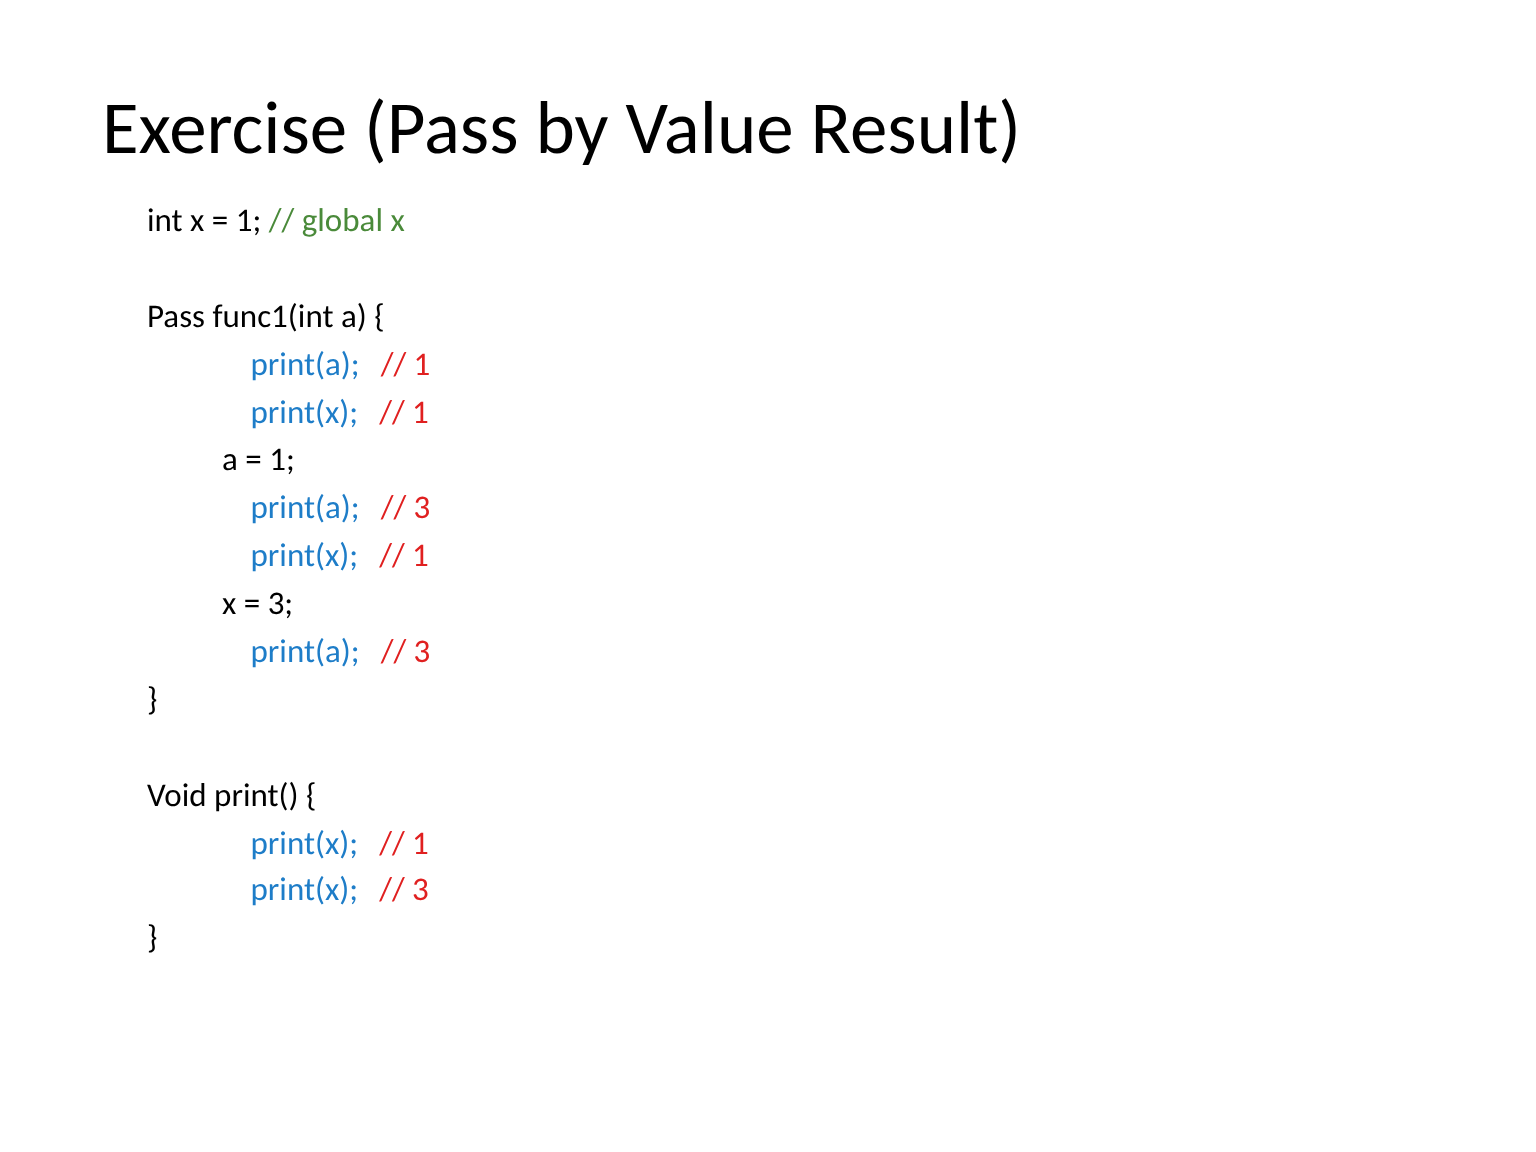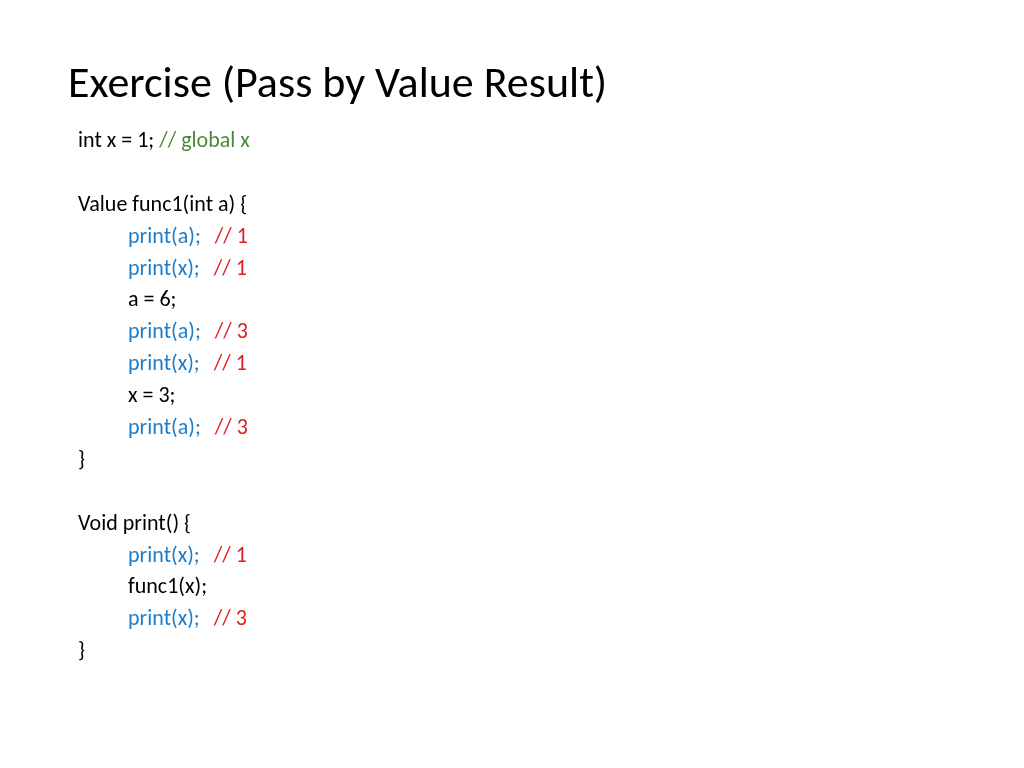--- a/index.html
+++ b/index.html
@@ -11,62 +11,61 @@
       font-family: Calibri, "Segoe UI", Arial, sans-serif;
       overflow: hidden;
     }
     .slide {
       width: 1024px;
       height: 768px;
       box-sizing: border-box;
       padding: 0;
     }
     .title {
-      font-size: 44px;
+      font-size: 50px;
       font-weight: 400;
       color: #000000;
       margin: 0;
       padding: 55px 0 0 68px;
     }
     .code-block {
       font-size: 22px;
       line-height: 1.45;
-      padding: 15px 0 0 78px;
+      padding: 15px 0 0 98px;
       color: #000000;
     }
     .line {
       white-space: pre;
     }
     .indent {
       display: inline-block;
       width: 50px;
     }
     .green { color: #4a8a3a; }
-    .blue { color: #1e7dc8; }
+    .blue { color: #1e7dc8; margin-left: 19px; }
     .red { color: #e02020; }
     .gap { display:inline-block; width: 14px; }
   </style>
 </head>
 <body>
 
 <div class="slide">
   <h1 class="title">Exercise (Pass by Value Result)</h1>
 
   <div class="code-block">
     <div class="line"><span>int x = 1; </span><span class="green">// global x</span></div>
     <div class="line"> </div>
-    <div class="line">Value func1(int a) {</div>
+    <div class="line">Pass func1(int a) {</div>
     <div class="line"><span class="indent"></span><span class="blue">print(a);</span><span class="gap"></span><span class="red">// 1</span></div>
     <div class="line"><span class="indent"></span><span class="blue">print(x);</span><span class="gap"></span><span class="red">// 1</span></div>
-    <div class="line"><span class="indent"></span><span>a = 6;</span></div>
+    <div class="line"><span class="indent"></span><span>a = 1;</span></div>
     <div class="line"><span class="indent"></span><span class="blue">print(a);</span><span class="gap"></span><span class="red">// 3</span></div>
     <div class="line"><span class="indent"></span><span class="blue">print(x);</span><span class="gap"></span><span class="red">// 1</span></div>
     <div class="line"><span class="indent"></span><span>x = 3;</span></div>
     <div class="line"><span class="indent"></span><span class="blue">print(a);</span><span class="gap"></span><span class="red">// 3</span></div>
     <div class="line">}</div>
     <div class="line"> </div>
     <div class="line">Void print() {</div>
     <div class="line"><span class="indent"></span><span class="blue">print(x);</span><span class="gap"></span><span class="red">// 1</span></div>
-    <div class="line"><span class="indent"></span><span>func1(x);</span></div>
     <div class="line"><span class="indent"></span><span class="blue">print(x);</span><span class="gap"></span><span class="red">// 3</span></div>
     <div class="line">}</div>
   </div>
 </div>
 
 </body></html>

